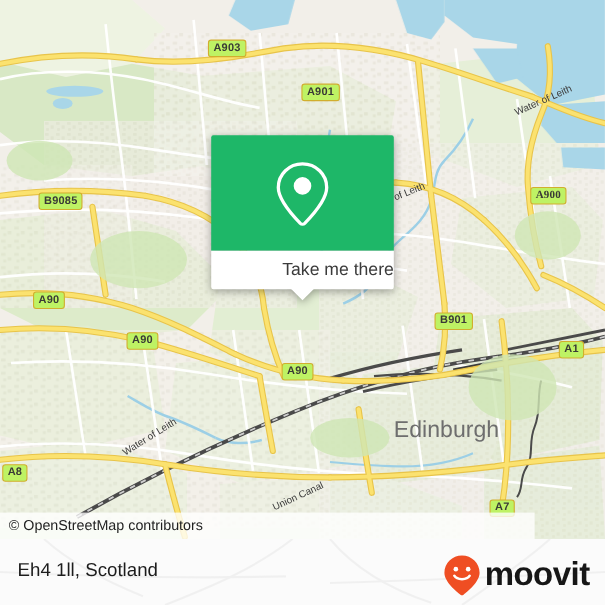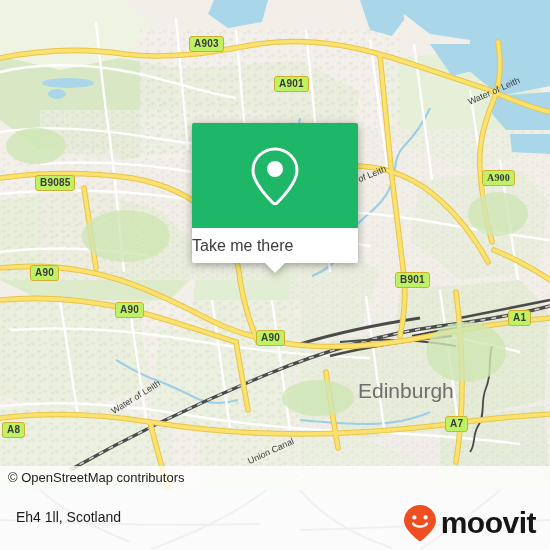--- a/index.html
+++ b/index.html
@@ -47,21 +47,21 @@
     font-size: 21px;
     white-space: nowrap;
     font-family: "Liberation Sans", sans-serif;
     margin-top: 27px;
   }
 
   
   #attribution {
     position: absolute;
     left: 0; top: 466px;
-    width: 550px; height: 24px;
+    width: 486px; height: 24px;
     background: rgba(255,255,255,0.78);
     color: #222;
     font-size: 13px;
     line-height: 24px;
     padding-left: 8px;
     white-space: nowrap;
   }
 
   
   #popup {
@@ -73,21 +73,21 @@
   #popup-image {
     height: 105px;
     background: #1eb768;
     border-radius: 2px 2px 0 0;
     display: flex; align-items: center; justify-content: center;
   }
   #popup-footer {
     height: 35px;
     background: #fff;
     border-radius: 0 0 2px 2px;
-    display: flex; align-items: center; justify-content: flex-start;
+    display: flex; align-items: center; justify-content: flex-end;
     position: relative;
   }
   #popup-label {
     color: #3b3b3b;
     font-size: 16px;
     white-space: nowrap;
   }
   #popup-tail {
     position: absolute;
     left: 50%; bottom: -10px;
@@ -108,21 +108,21 @@
   }
   #bottombar-watermark {
     position: absolute; left: 0; top: 0;
     width: 550px; height: 60px;
     opacity: .10;
   }
   #address {
     position: absolute;
     left: 16px; top: 19px;
     color: #1c1c1c;
-    font-size: 14px;
+    font-size: 17px;
     white-space: nowrap;
   }
   #brand {
     position: absolute;
     right: 14px; top: 14px;
     display: flex; align-items: center; gap: 4px;
   }
   #brand-text {
     color: #161616;
     font-size: 30px;
@@ -316,27 +316,27 @@
         <ellipse cx="36" cy="146" rx="30" ry="18"></ellipse>
         <ellipse cx="466" cy="352" rx="40" ry="30"></ellipse>
       </g>
     </svg>
 
     <div class="shield" style="left:189px; top:36px;">A903</div>
     <div class="shield" style="left:274px; top:38px;margin-top:38px;">A901</div>
     <div class="shield" style="left:35px;  top:175px;">B9085</div>
     <div class="shield" style="left:482px; top:170px;font-family:Liberation Serif, serif;">A900</div>
     <div class="shield" style="left:30px;  top:265px;">A90</div>
-    <div class="shield" style="left:395px; top:272px;">B901</div>
+    <div class="shield" style="left:395px; top:284px;">B901</div>
     <div class="shield" style="left:508px; top:284px;margin-top:26px;">A1</div>
     <div class="shield" style="left:115px; top:302px;">A90</div>
     <div class="shield" style="left:256px; top:330px;">A90</div>
     <div class="shield" style="left:2px;   top:422px;">A8</div>
     <div class="shield" style="left:345px; top:454px;margin-top:44px;">A700</div>
-    <div class="shield" style="left:445px; top:416px;">A7</div>
+    <div class="shield" style="left:445px; top:454px;">A7</div>
 
     <div class="water-label" style="left:466px; top:86px;  transform:rotate(-24deg);">Water of Leith</div>
     <div class="water-label" style="left:352px; top:170px; transform:rotate(-22deg);">r of Leith</div>
     <div class="water-label" style="left:108px; top:392px; transform:rotate(-32deg);">Water of Leith</div>
     <div class="water-label" style="left:246px; top:446px; transform:rotate(-25deg);">Union Canal</div>
 
     <div class="city-label" style="left:358px; top:352px;">Edinburgh</div>
 
     <div id="attribution">© OpenStreetMap contributors</div>
   </div>

